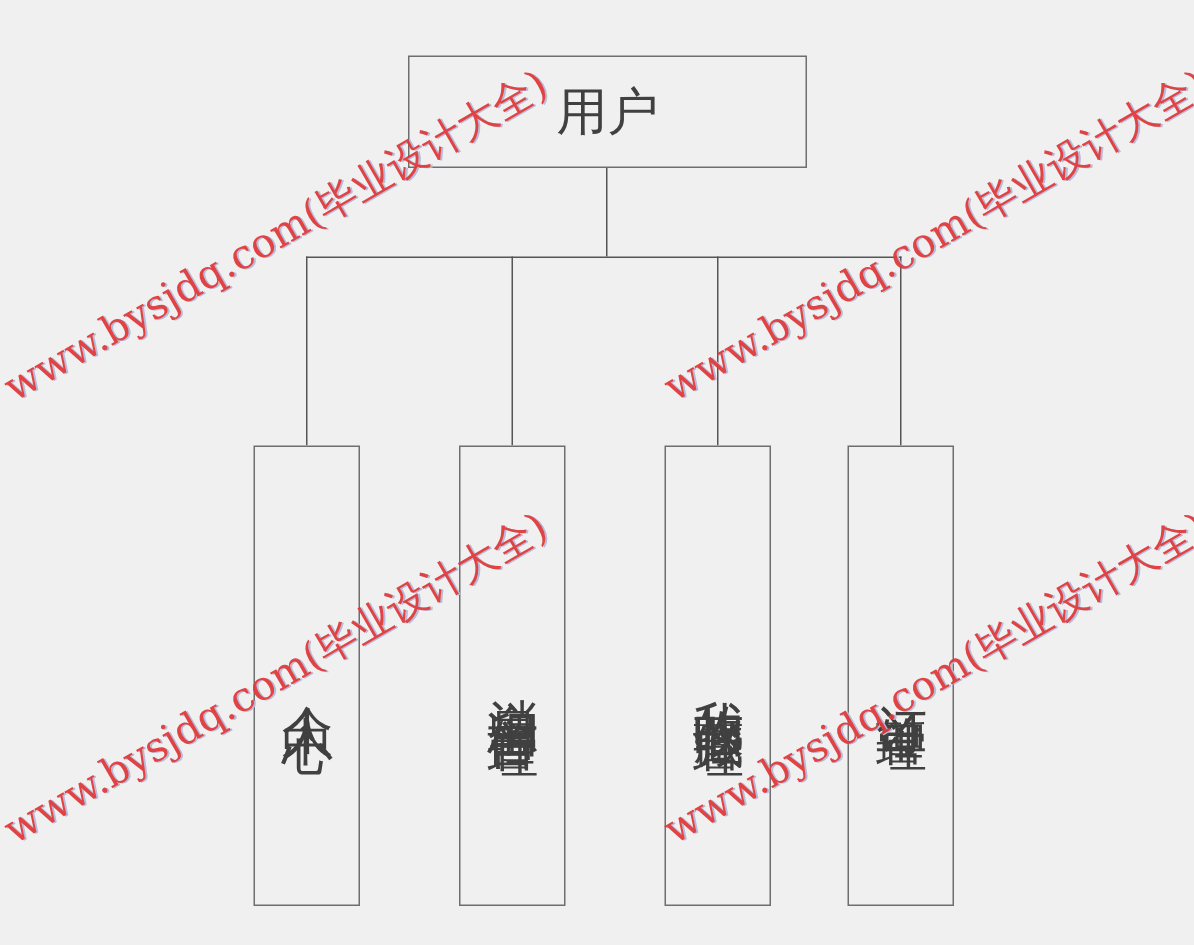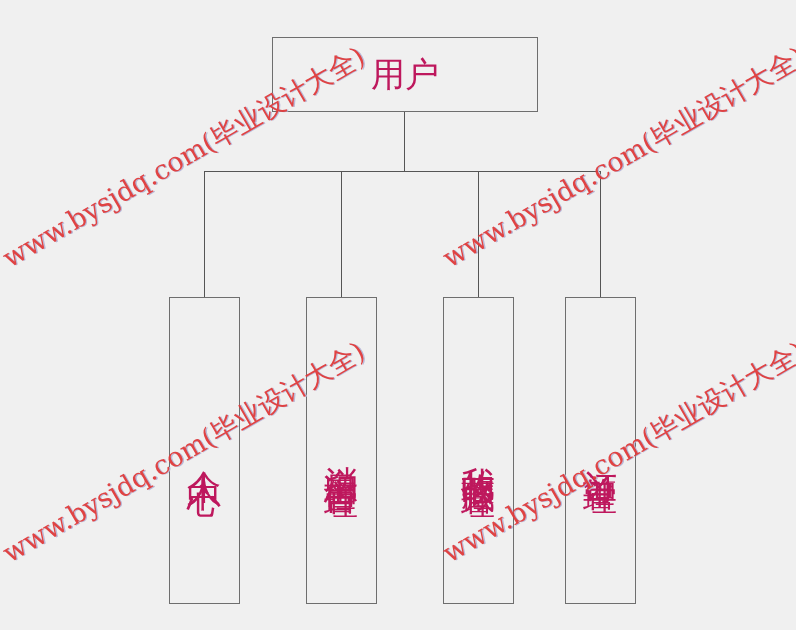--- a/index.html
+++ b/index.html
@@ -1,17 +1,17 @@
 <!DOCTYPE html>
 <html><head>
 <meta charset="utf-8">
 <style>
   html, body { margin:0; padding:0; }
   body { width:796px; height:630px; background:#f0f0f0; position:relative; overflow:hidden; font-family:"DejaVu Sans", sans-serif; }
-  .box { position:absolute; border:1px solid #6e6e6e; background:#f0f0f0; box-sizing:border-box; color:#be185d; }
+  .box { position:absolute; border:1px solid #6e6e6e; background:#f0f0f0; box-sizing:border-box; color:#404040; }
   .root { left:272px; top:37px; width:266px; height:75px; display:flex; align-items:center; justify-content:center; font-size:34px; }
   .child { top:297px; width:71px; height:307px; display:flex; align-items:center; justify-content:center; }
   .vtext { writing-mode:vertical-rl; text-orientation:upright; font-size:34px; letter-spacing:4px; line-height:1; }
   .line { position:absolute; background:#555; }
   .wm { position:absolute; color:#e03a3a; font-family:"DejaVu Serif", serif; font-size:27px; white-space:nowrap; transform-origin:left bottom; transform:rotate(-30deg); text-shadow:1px 1px 0 #b8b8d8; opacity:0.95; pointer-events:none; }
 </style>
 </head>
 <body>
 
 <div class="line" style="left:404px; top:112px; width:1px; height:59px;"></div>

